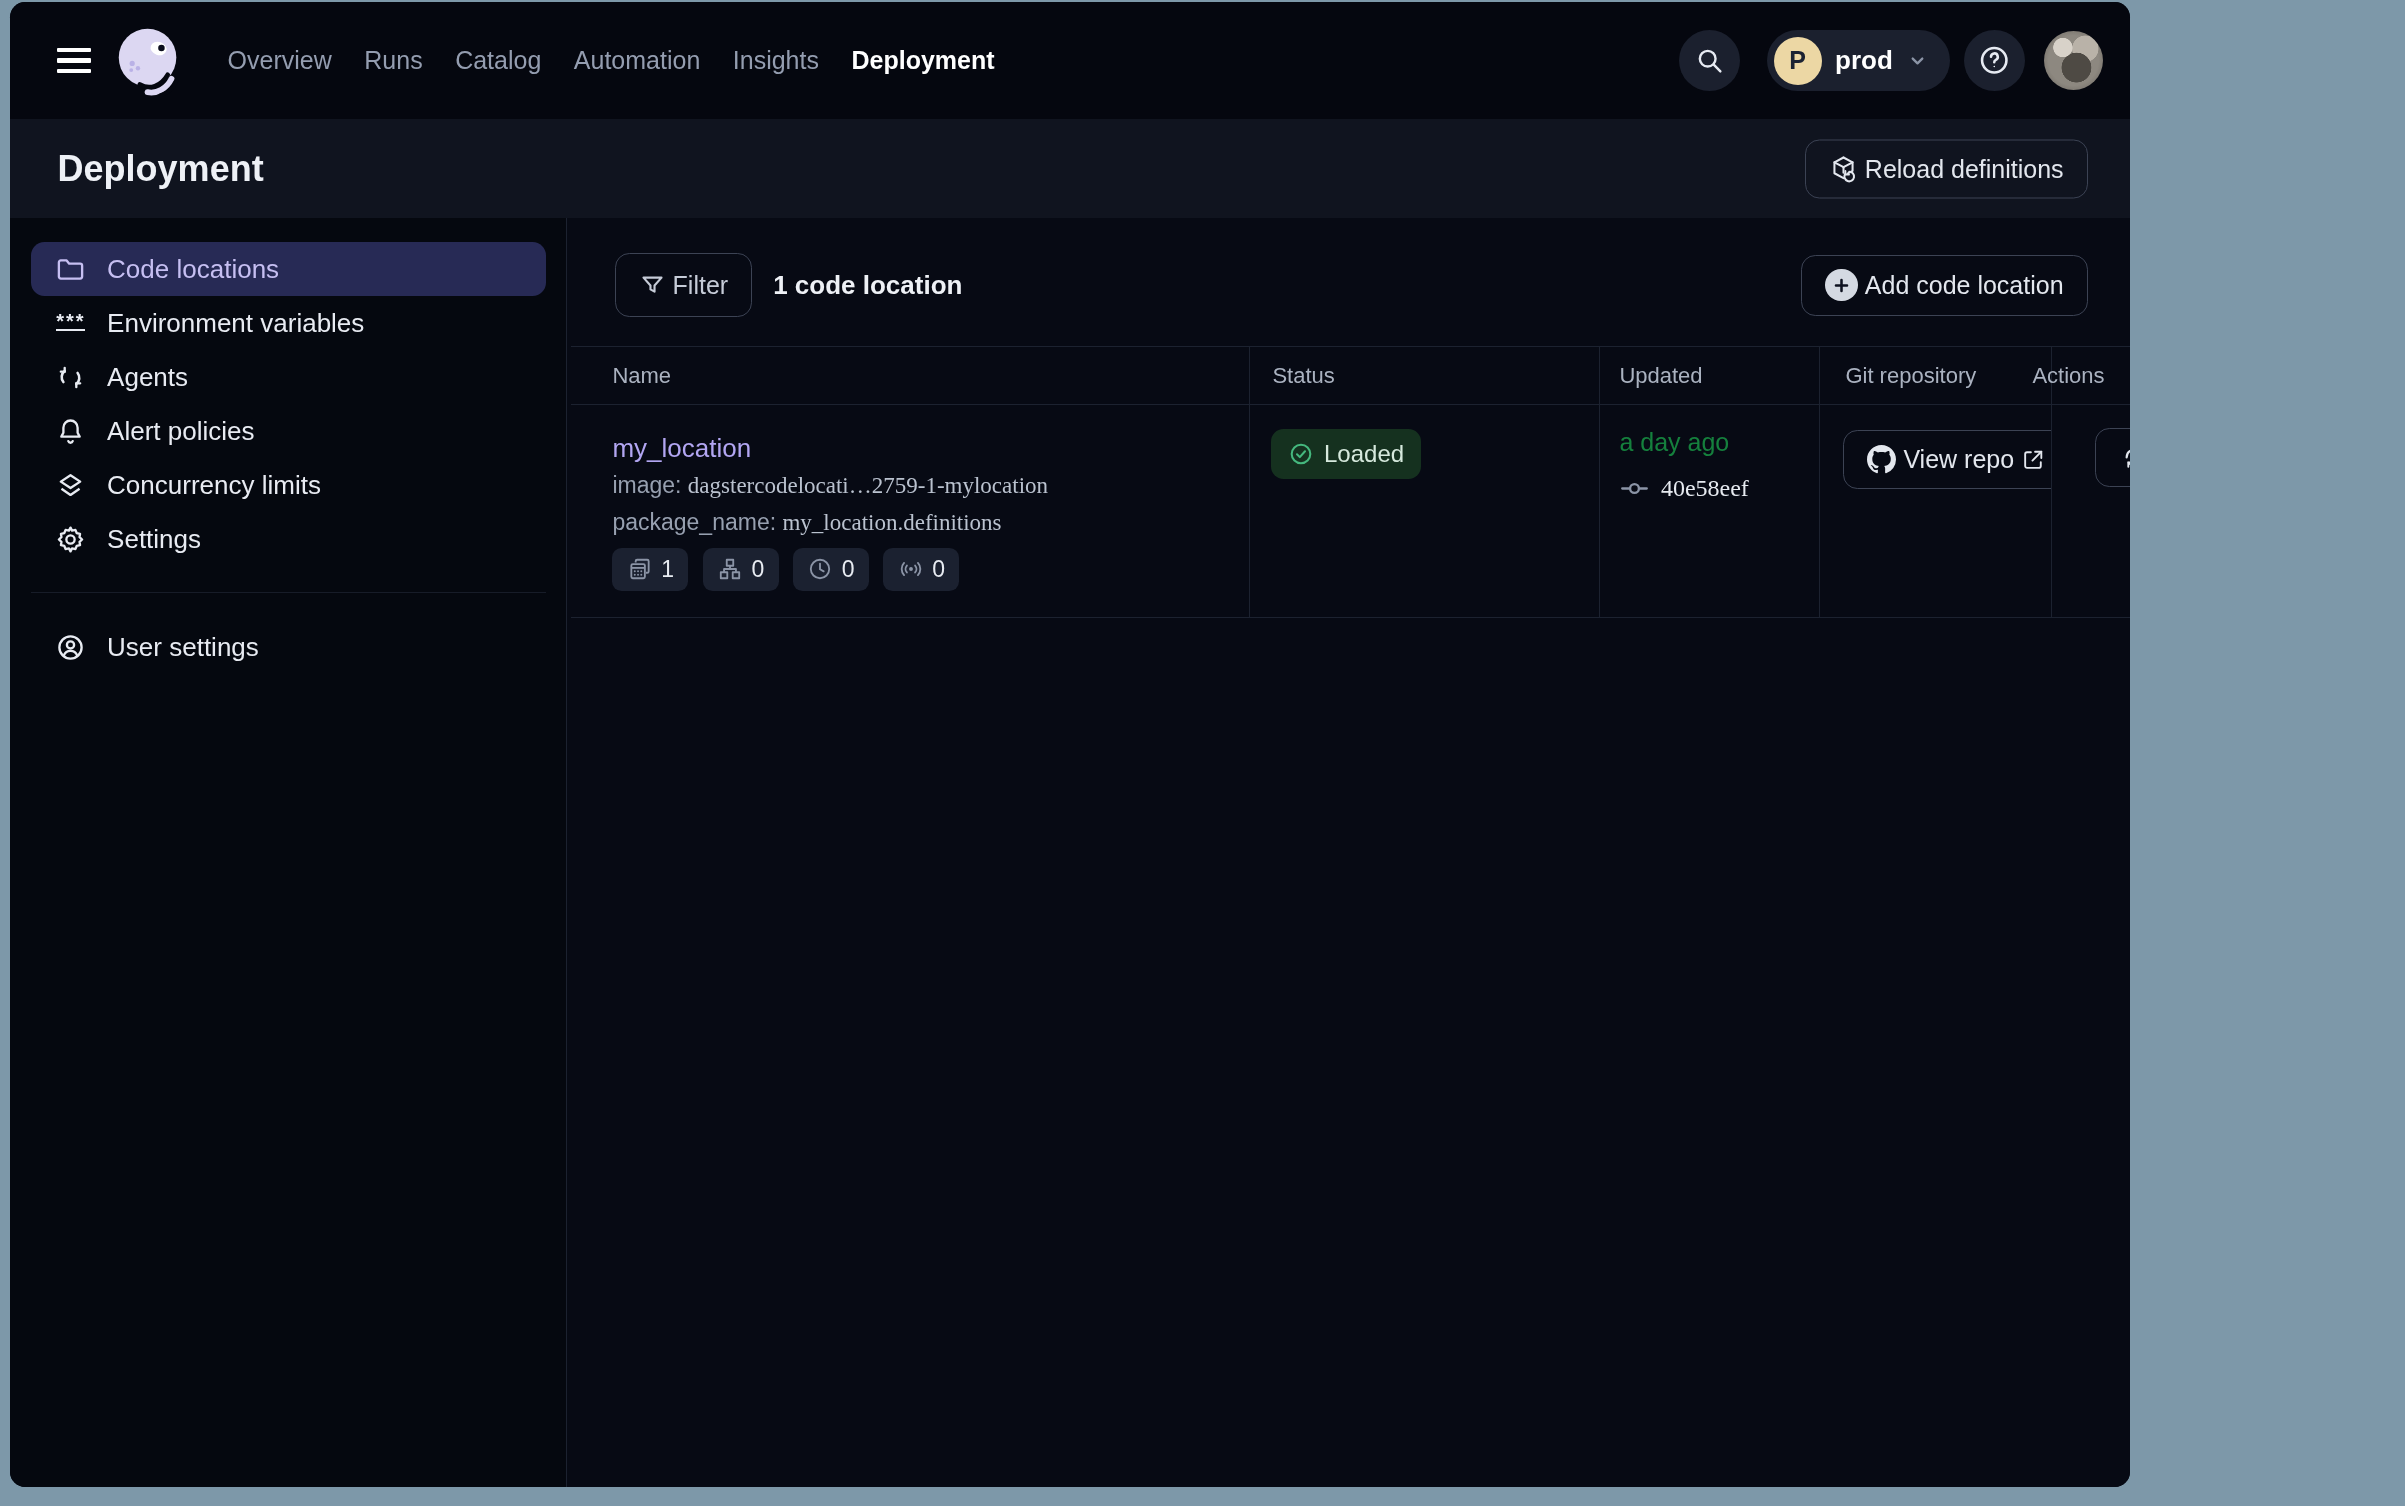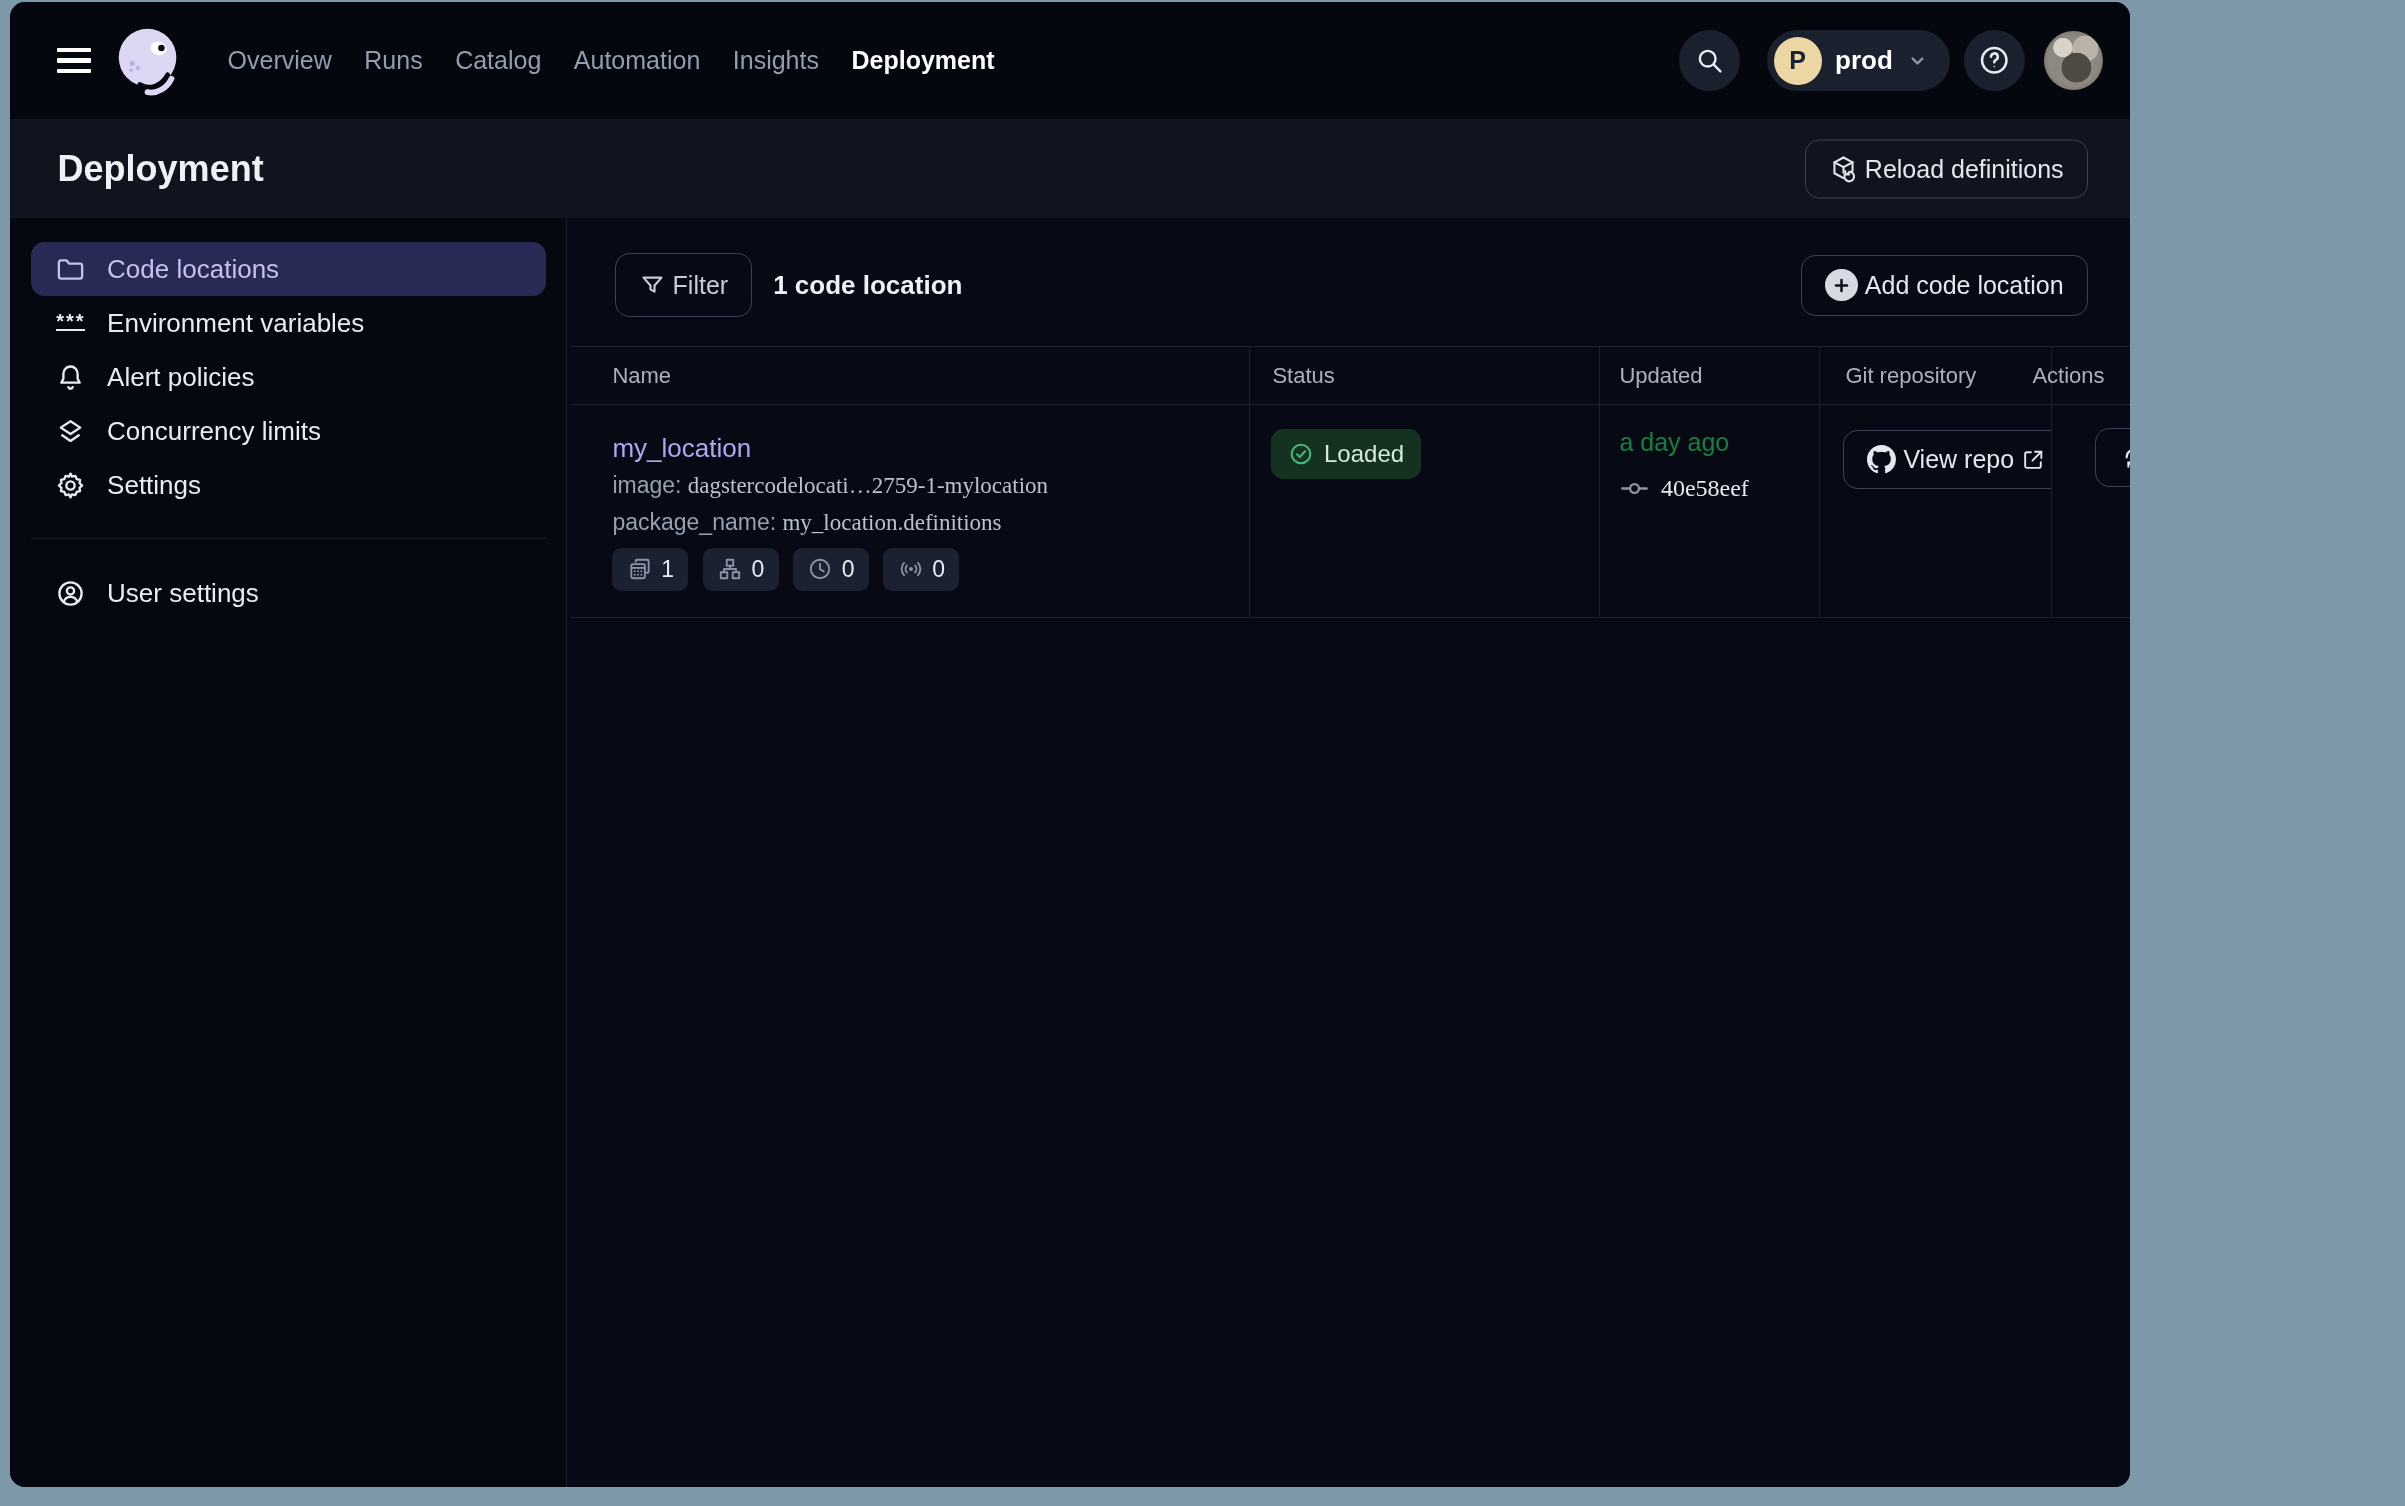--- a/index.html
+++ b/index.html
@@ -220,20 +220,31 @@
         <span>Code locations</span>
       </div>
 
       <div class="side-item">
         <span class="s-icon">
             <span class="env-glyph">***</span>
           </span>
         <span>Environment variables</span>
       </div>
 
+      <div class="side-item">
+        <span class="s-icon">
+          <svg width="31" height="31" viewBox="0 0 24 24" fill="none" stroke="currentColor" stroke-width="2" stroke-linecap="round">
+            <path d="M6.5 15.5a6 6 0 0 1 1-8.5"></path>
+            <path d="M17.5 8.5a6 6 0 0 1-1 8.5"></path>
+            <path d="M7.5 4.5v3h-3" stroke-width="1.8"></path>
+            <path d="M16.5 19.5v-3h3" stroke-width="1.8"></path>
+          </svg>
+        </span>
+        <span>Agents</span>
+      </div>
 
       <div class="side-item">
         <span class="s-icon">
           <svg width="31" height="31" viewBox="0 0 24 24" fill="none" stroke="currentColor" stroke-width="1.8" stroke-linejoin="round" stroke-linecap="round">
             <path d="M12 3.5a5.5 5.5 0 0 0-5.5 5.5v4l-1.6 3h14.2l-1.6-3v-4A5.5 5.5 0 0 0 12 3.5z"></path>
             <path d="M10.3 19.5a1.8 1.8 0 0 0 3.4 0"></path>
           </svg>
         </span>
         <span>Alert policies</span>
       </div>

